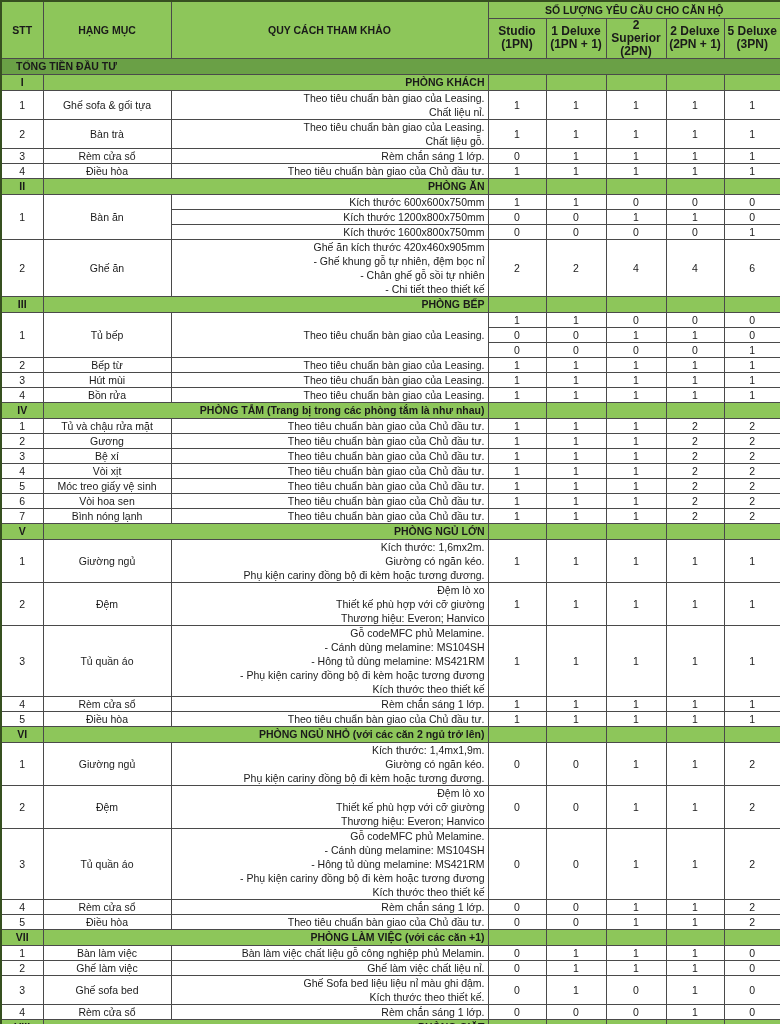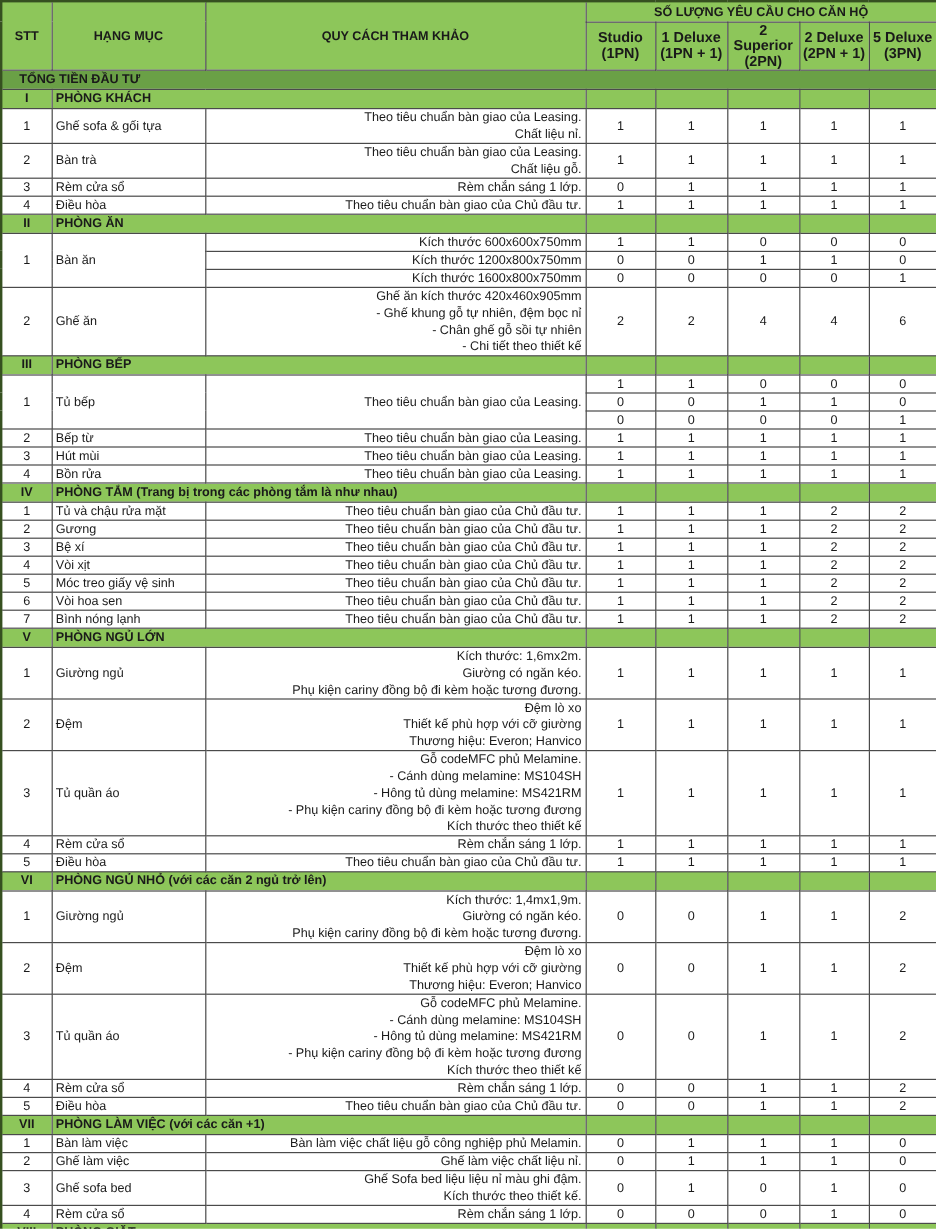--- a/index.html
+++ b/index.html
@@ -24,23 +24,23 @@
   th{background:var(--green);font-weight:bold;text-align:center;padding:0 0;}
   th.group{height:17px;}
   th.unit div{line-height:13px;font-size:12px;}
   th.unit{height:27px;}
   .total-row td{
     background:var(--dark-green);font-weight:bold;height:15px;line-height:15px;
     text-align:left;padding-left:14px;
   }
   .sec-num,.sec-title,.sec-empty{background:var(--green);font-weight:bold;height:15px;line-height:15px;}
   .sec-num{text-align:center;}
-  .sec-title{text-align:left;}
+  .sec-title{text-align:right;}
   .num{text-align:center;}
-  .item{text-align:left;margin-top:35px;}
+  .item{text-align:center;margin-top:35px;}
   .spec{text-align:right;}
   .spec div{line-height:14px;}
   .qty{text-align:center;}
 </style>
 </head>
 <body>
 
 <table>
   <colgroup>
     <col style="width:42px">

